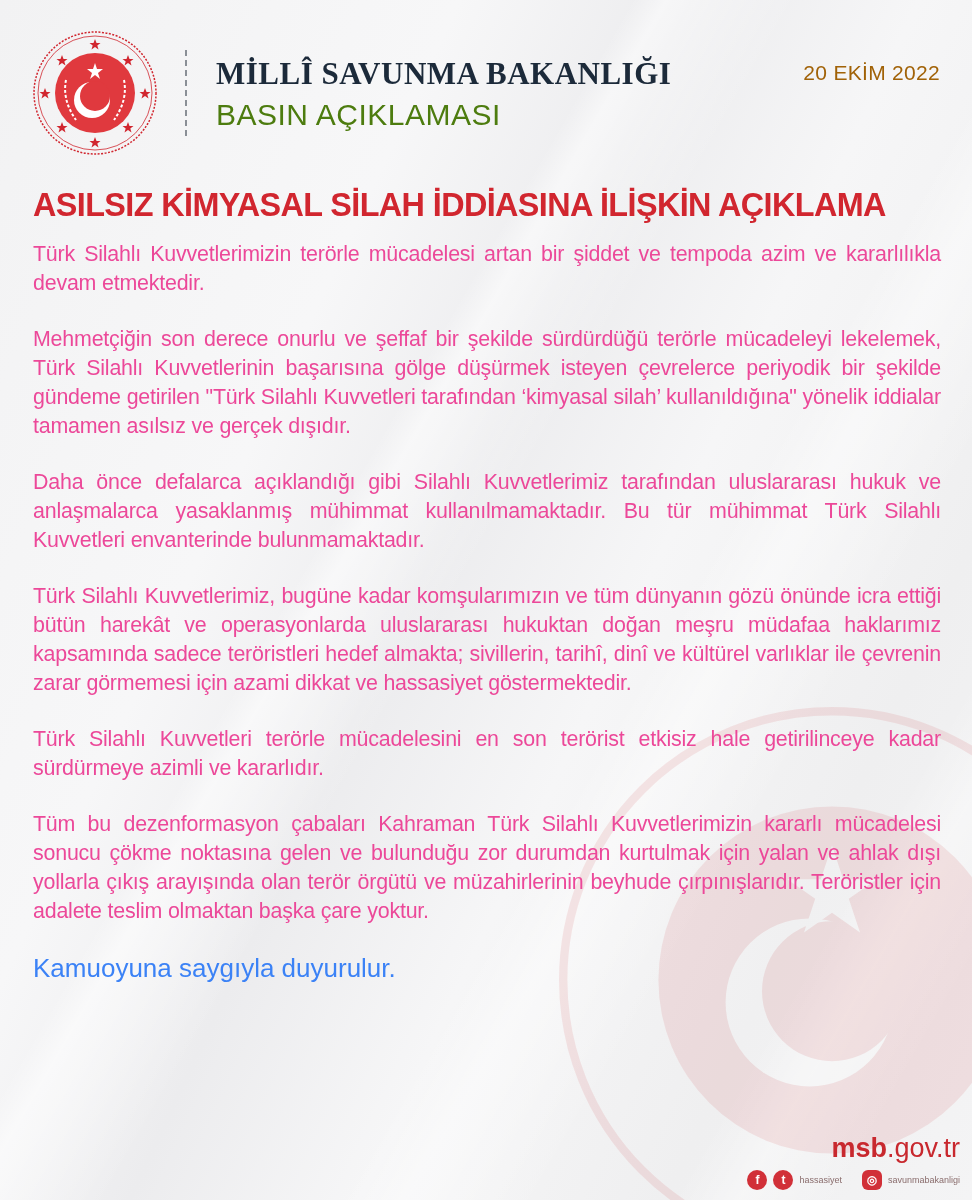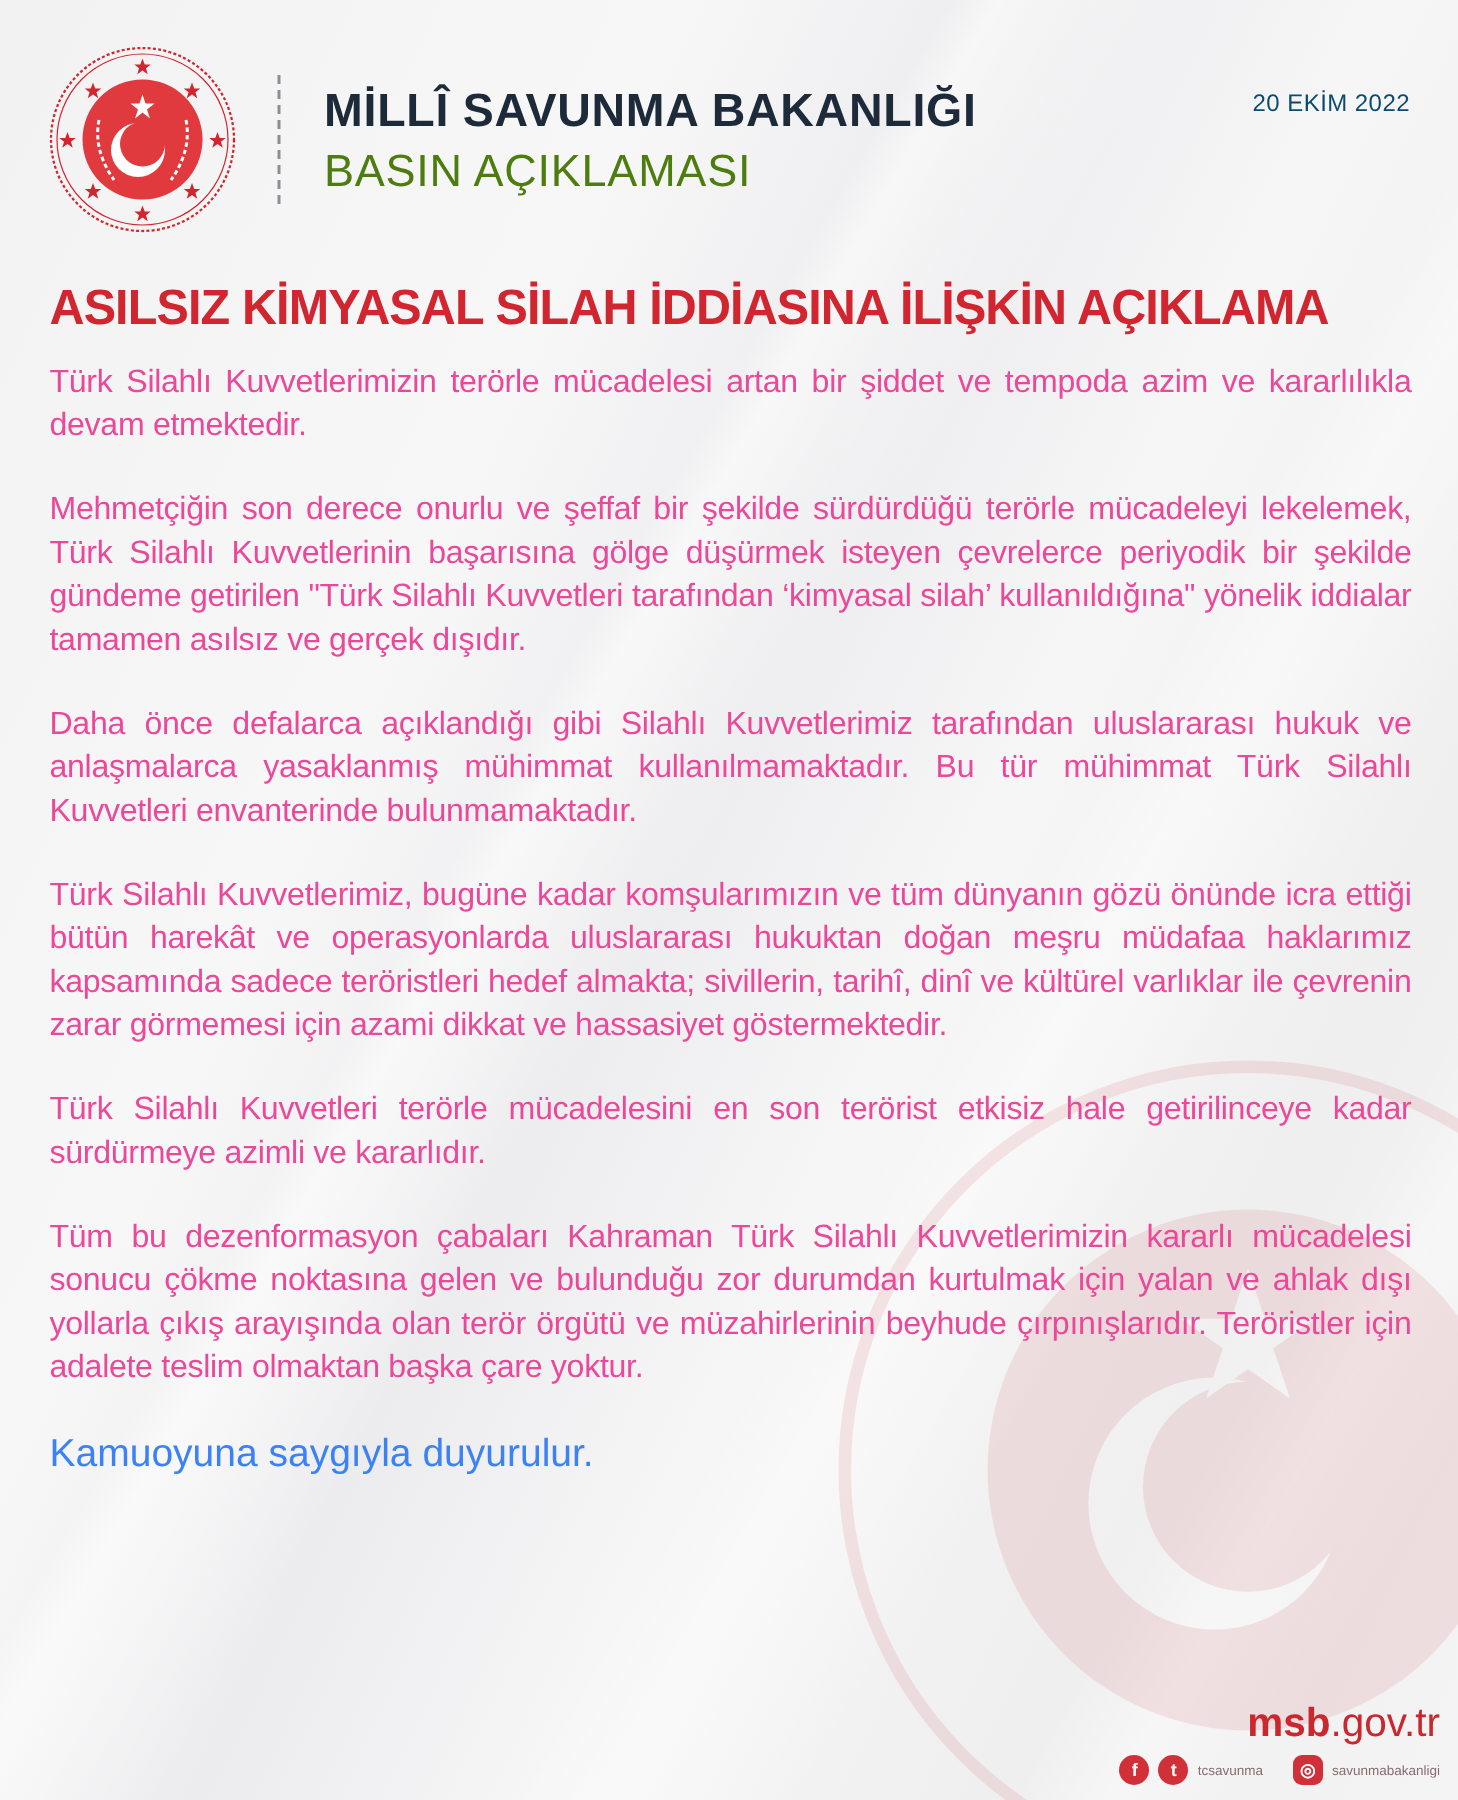--- a/index.html
+++ b/index.html
@@ -20,29 +20,29 @@
       opacity: 0.10; pointer-events: none;
     }
     .header { position: absolute; left: 0; top: 0; width: 972px; height: 170px; }
     .logo { position: absolute; left: 32px; top: 30px; width: 126px; height: 126px; }
     .divider {
       position: absolute; left: 185px; top: 50px; height: 86px;
       border-left: 2px dashed #8a8f96;
     }
     .ministry {
       position: absolute; left: 216px; top: 56px;
-      font-size: 31px; font-weight: 700; color: #1c2a3a; letter-spacing: 0.5px;
+      font-size: 31px; font-weight: 700; color: #1c2a3a; letter-spacing: 0.5px; font-family: Liberation Serif, serif;
     }
     .subtitle {
       position: absolute; left: 216px; top: 98px;
       font-size: 30px; font-weight: 400; color: #4d7c0f; letter-spacing: 0.5px;
     }
     .date {
       position: absolute; right: 32px; top: 61px;
-      font-size: 16px; color: #0c4a6e; letter-spacing: 0.3px; text-align: center;
+      font-size: 21px; color: #a16207; letter-spacing: 0.3px; text-align: center;
     }
     .title {
       position: absolute; left: 33px; top: 186px; width: 910px;
       font-size: 33px; font-weight: 700; color: #d1262f; letter-spacing: -0.6px;
       transform: scaleX(0.98); transform-origin: left;
     }
     .content { position: absolute; left: 33px; top: 240px; width: 908px; }
     .para {
       margin: 0 0 27px 0; font-size: 21.4px; line-height: 29px; color: #ec4899;
       text-align: justify; font-family: "Liberation Sans Narrow", "Liberation Sans", sans-serif;
@@ -115,17 +115,17 @@
   <p class="para">Türk Silahlı Kuvvetleri terörle mücadelesini en son terörist etkisiz hale getirilinceye kadar sürdürmeye azimli ve kararlıdır.</p>
   <p class="para">Tüm bu dezenformasyon çabaları Kahraman Türk Silahlı Kuvvetlerimizin kararlı mücadelesi sonucu çökme noktasına gelen ve bulunduğu zor durumdan kurtulmak için yalan ve ahlak dışı yollarla çıkış arayışında olan terör örgütü ve müzahirlerinin beyhude çırpınışlarıdır. Teröristler için adalete teslim olmaktan başka çare yoktur.</p>
   <div class="closing">Kamuoyuna saygıyla duyurulur.</div>
 </div>
 
 <div class="footer">
   <div class="site"><b>msb</b><span>.gov.tr</span></div>
   <div class="socials">
     <span class="sicon">f</span>
     <span class="sicon">t</span>
-    <span class="handle">tcsavunma</span>
+    <span class="handle">hassasiyet</span>
     <span class="sicon ig">◎</span>
     <span>savunmabakanligi</span>
   </div>
 </div>
 
 </body></html>

